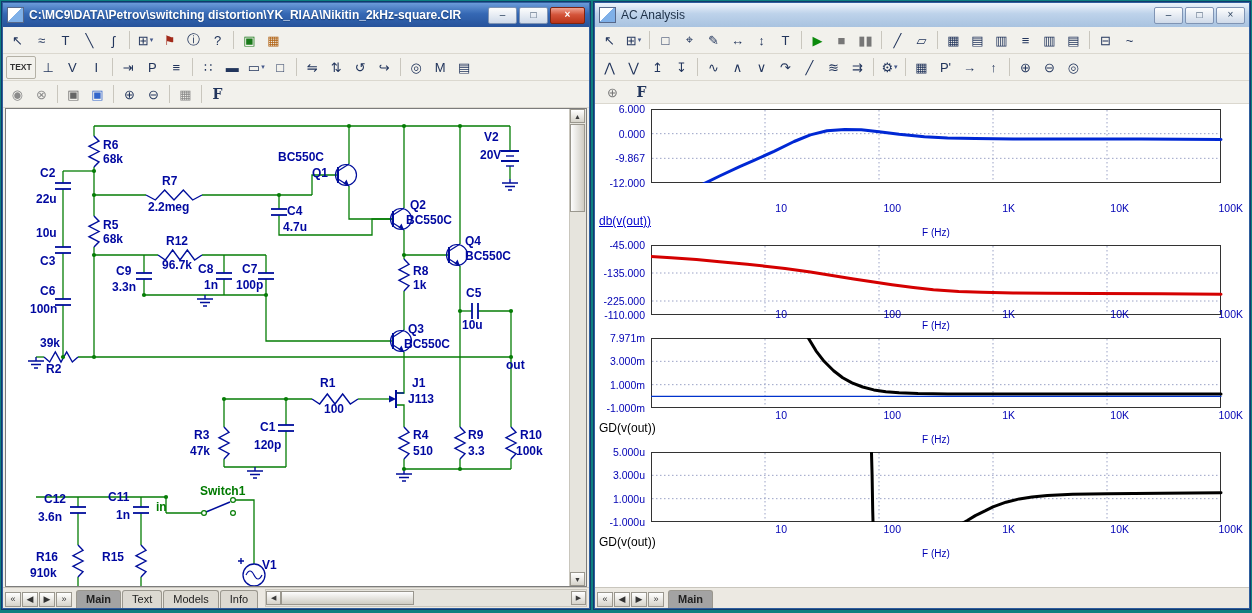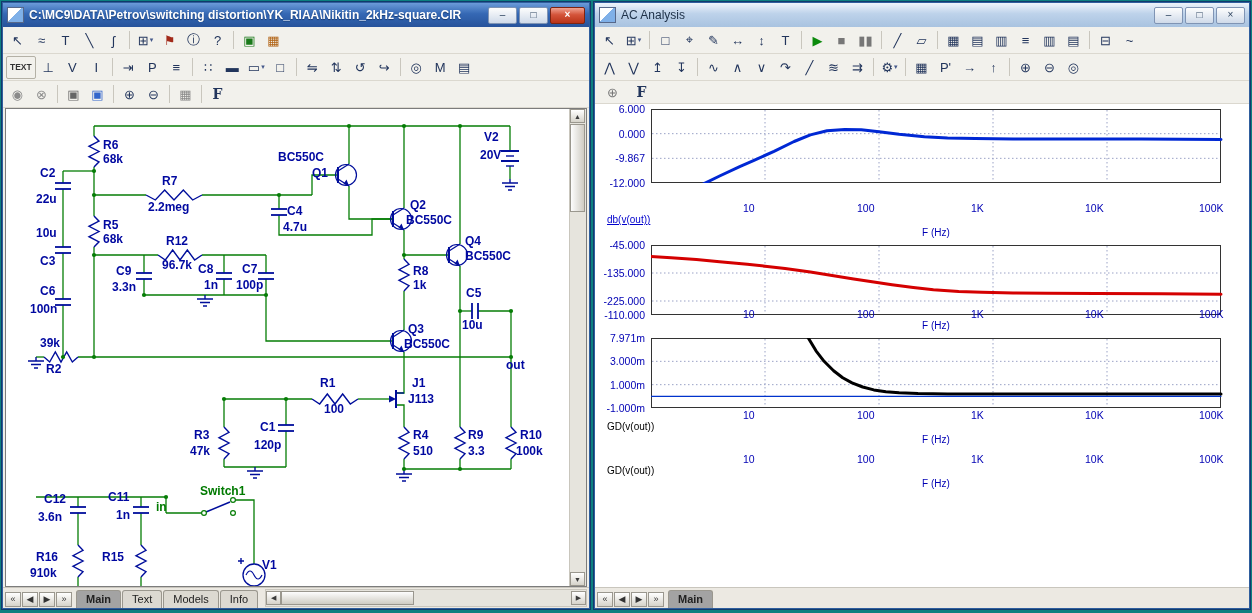--- a/index.html
+++ b/index.html
@@ -61,22 +61,22 @@
   .scroll-thumb-h{position:absolute;left:0;top:0;width:46%;height:14px;box-sizing:border-box;
             background:linear-gradient(#fdfdfd,#cfccc3);border:1px solid #9a978e}
 
   #plots{flex:1 1 auto;background:#fff;position:relative;overflow:hidden;padding-top:5px;min-height:0}
   .plot{position:relative}
   .plot-title{height:15px;font-size:11px;color:#0000b4;text-align:center;width:626px}
   .plot-row{position:relative}
   .plot-row svg{position:absolute;left:56px;top:0;overflow:hidden}
   .ytick{position:absolute;left:0;width:50px;text-align:right;font-size:10.5px;color:#0000b4}
   .xticks{position:relative;height:13px;font-size:10.5px;color:#0000b4}
-  .xticks span{position:absolute;top:1px;width:44px;text-align:left}
-  .plot-legend{height:13px;font-size:10px;padding-left:12px}
+  .xticks span{position:absolute;top:1px;width:44px;text-align:right}
+  .plot-legend{height:13px;font-size:12px;padding-left:4px}
   .plot-xlabel{height:15px;font-size:10px;color:#0000b4}
   .plot-xlabel span{display:block;margin-left:56px;width:570px;text-align:center}
 </style>
 </head>
 <body>
 
 <div>
 
   <div class="window" id="win-left">
     <div class="titlebar active">
@@ -645,20 +645,37 @@
             <span style="left: 376px;">1K</span>
             <span style="left: 490px;">10K</span>
             <span style="left: 604px;">100K</span>
           </div>
           <div class="plot-legend"><span style="color: rgb(0, 0, 0);">GD(v(out))</span></div>
           <div class="plot-xlabel">
             <span>F (Hz)</span>
           </div>
         </div>
         <div class="plot" style="margin-top: 3px;">
+          <div class="plot-row" style="height: 70px;">
+            <span class="ytick" style="top: -6px;">5.000u</span>
+            <span class="ytick" style="top: 17.3333px;">3.000u</span>
+            <span class="ytick" style="top: 40.6667px;">1.000u</span>
+            <span class="ytick" style="top: 64px;">-1.000u</span>
+            <svg width="572" height="70">
+              <rect x="0.5" y="0.5" width="569" height="69" fill="#ffffff" stroke="#333333" stroke-width="1"></rect>
+              <path d="M114,1 V69" stroke="#9aa2c6" stroke-width="1" stroke-dasharray="1.5,2.5" fill="none"></path>
+              <path d="M228,1 V69" stroke="#9aa2c6" stroke-width="1" stroke-dasharray="1.5,2.5" fill="none"></path>
+              <path d="M342,1 V69" stroke="#9aa2c6" stroke-width="1" stroke-dasharray="1.5,2.5" fill="none"></path>
+              <path d="M456,1 V69" stroke="#9aa2c6" stroke-width="1" stroke-dasharray="1.5,2.5" fill="none"></path>
+              <path d="M1,23.333333333333332 H569" stroke="#9aa2c6" stroke-width="1" stroke-dasharray="1.5,2.5" fill="none"></path>
+              <path d="M1,46.666666666666664 H569" stroke="#9aa2c6" stroke-width="1" stroke-dasharray="1.5,2.5" fill="none"></path>
+              <polyline points="220.0,-17.5 221.1,23.3 221.7,58.3 222.2,77.0" stroke="#000000" stroke-width="3" fill="none" stroke-linejoin="round" stroke-linecap="round"></polyline>
+              <polyline points="307.7,73.5 316.7,68.3 324.3,63.6 334.0,58.9 342.0,54.8 355.0,50.2 368.3,46.9 381.0,44.9 396.4,43.4 421.7,42.2 456.0,41.7 510.4,41.2 570.0,40.8" stroke="#000000" stroke-width="3" fill="none" stroke-linejoin="round" stroke-linecap="round"></polyline>
+            </svg>
+          </div>
           <div class="xticks">
             <span style="left: 148px;">10</span>
             <span style="left: 262px;">100</span>
             <span style="left: 376px;">1K</span>
             <span style="left: 490px;">10K</span>
             <span style="left: 604px;">100K</span>
           </div>
           <div class="plot-legend"><span style="color: rgb(0, 0, 0);">GD(v(out))</span></div>
           <div class="plot-xlabel">
             <span>F (Hz)</span>

